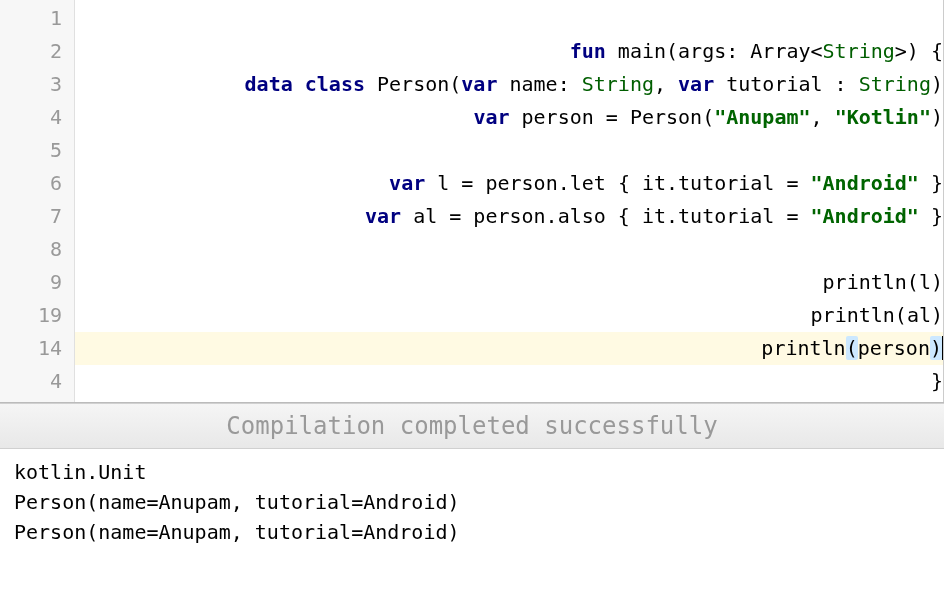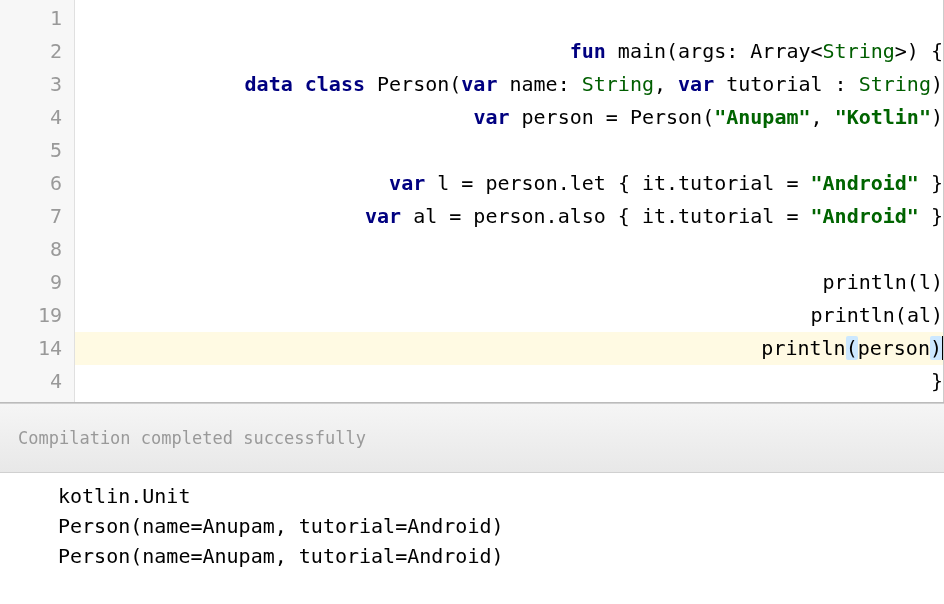--- a/index.html
+++ b/index.html
@@ -75,30 +75,30 @@
       margin-bottom: 3px;
     }
     .separator {
       height: 1px;
       background: #bbb;
     }
     .status-bar {
       background: linear-gradient(#f5f5f5, #e8e8e8);
       border-top: 1px solid #d0d0d0;
       border-bottom: 1px solid #d0d0d0;
-      padding: 24px 18px;
+      padding: 8px 18px;
       color: #999;
-      font-size: 17px;
+      font-size: 24px;
+      text-align: center;
     }
     .output {
       padding: 8px 14px;
       color: #000;
       line-height: 30px;
       white-space: pre;
-      margin-left: 44px;
     }
   </style>
 </head>
 <body>
 
 <div class="editor">
   <div class="gutter">
       <div>1</div>
       <div>2</div>
       <div>3</div>

